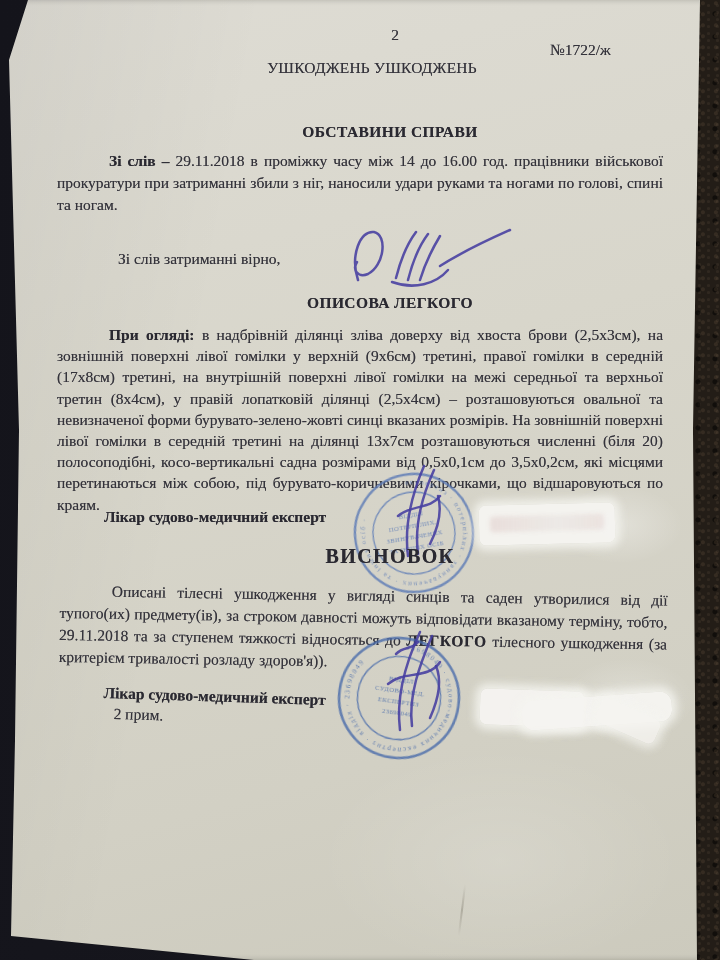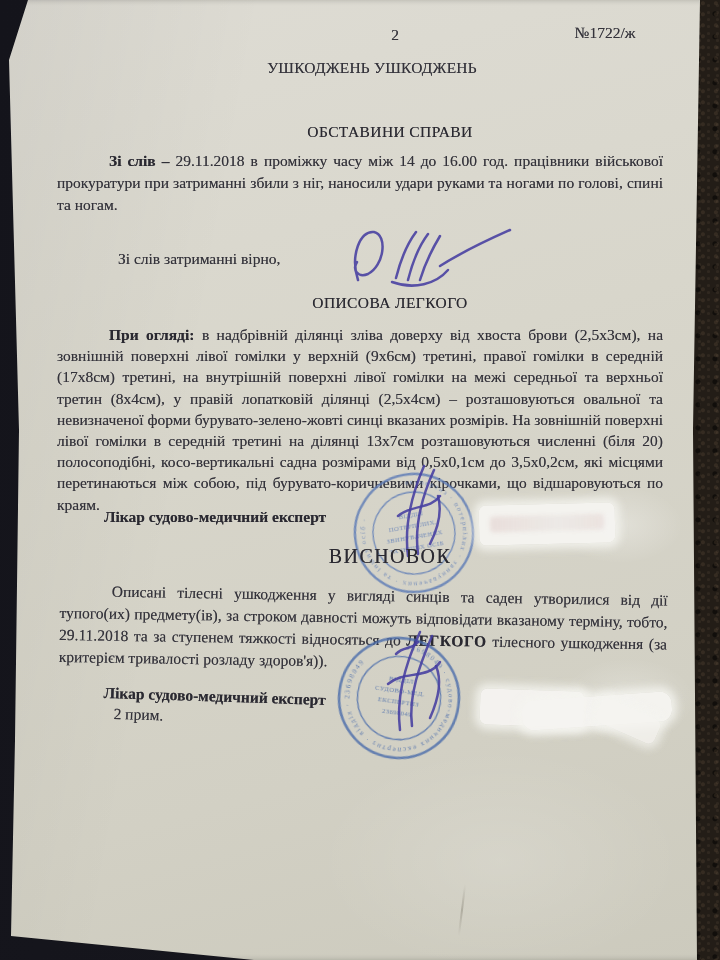--- a/index.html
+++ b/index.html
@@ -23,21 +23,21 @@
       radial-gradient(260px 160px at 500px 860px, rgba(255,255,255,0.14), transparent 70%),
       linear-gradient(100deg, rgba(0,0,0,0.05), rgba(0,0,0,0) 30%),
       linear-gradient(165deg,#dedcd4 0%,#d8d6cb 40%,#d2d0c4 75%,#cccabd 100%);
     box-shadow:inset -4px 0 9px -3px rgba(0,0,0,0.25), inset 5px 0 9px -4px rgba(0,0,0,0.28);}
   .t{position:absolute;color:#34333b;font-size:15.5px;line-height:21px;
      text-shadow:0 0 .5px rgba(52,51,59,.65);}
   .just{text-align:justify;}
   .ind{text-indent:52px;}
   .ctr{text-align:center;}
   b,.bold{font-weight:bold;color:#2a2931;}
-  .heading{font-weight:normal;letter-spacing:.4px;color:#2a2931;}
+  .heading{font-weight:bold;letter-spacing:.4px;color:#2a2931;}
   .sev{letter-spacing:.6px;}
   .crease{position:absolute;left:461px;top:884px;width:2px;height:52px;
      background:linear-gradient(rgba(110,105,92,0), rgba(110,105,92,0.35), rgba(110,105,92,0));
      transform:rotate(7deg);}
   
   .stamp{position:absolute;opacity:.8;filter:blur(.35px);}
   .stamp circle{fill:none;stroke:currentColor;}
   .stamp .ring-text{fill:currentColor;font-size:7px;letter-spacing:1.6px;font-family:"Liberation Serif",serif;}
   .stamp .il{fill:currentColor;font-size:6.6px;letter-spacing:.4px;text-anchor:middle;font-family:"Liberation Serif",serif;}
   
@@ -52,21 +52,21 @@
 </style>
 </head>
 <body>
 
 <div id="scene">
   <div id="leather"></div>
 
   <div id="paper">
 
     <div class="t ctr" style="left:370px;top:24px;width:50px;">2</div>
-    <div class="t" style="left:550px;top:22px;width:110px;text-align:center;">№1722/ж</div>
+    <div class="t" style="left:550px;top:39px;width:110px;text-align:left;">№1722/ж</div>
 
     <div class="t ctr" style="left:68px;top:56px;width:608px;line-height:23px;letter-spacing:.2px;">
       <div>УШКОДЖЕНЬ УШКОДЖЕНЬ</div>
     </div>
 
     <div class="t ctr heading" style="left:90px;top:121px;width:600px;">ОБСТАВИНИ СПРАВИ</div>
 
     <p class="t just ind" style="left:57px;top:150px;width:606px;margin:0;line-height:22px;"><b>Зі слів –</b> <span>29.11.2018 в проміжку часу між 14 до 16.00 год. працівники військової прокуратури при затриманні збили з ніг, наносили удари руками та ногами по голові, спині та ногам.</span></p>
 
 

